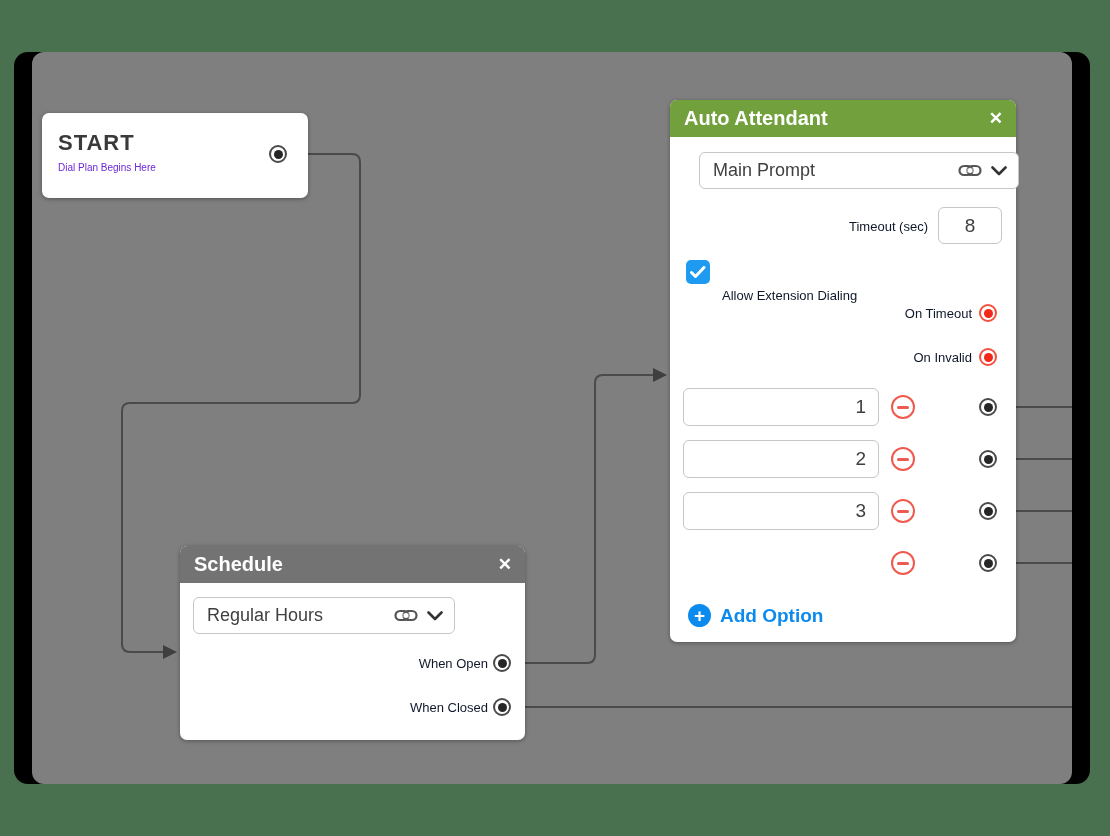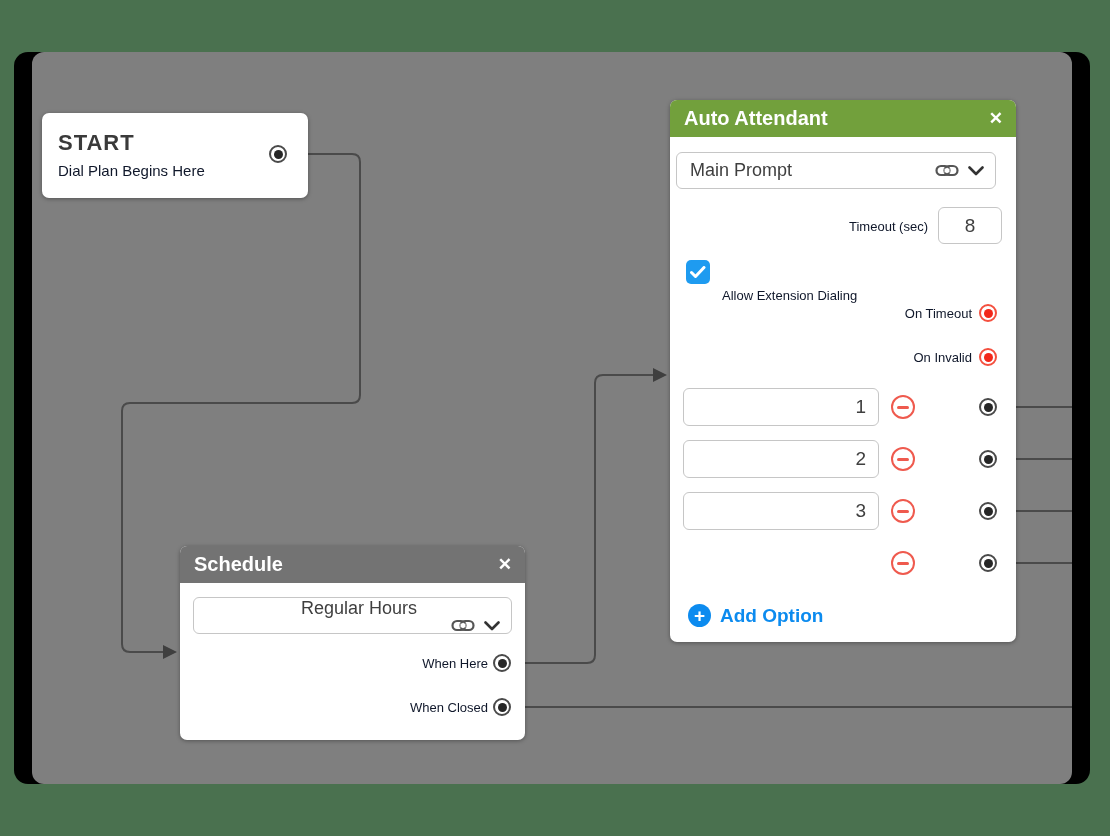--- a/index.html
+++ b/index.html
@@ -16,21 +16,21 @@
   svg.wires path { fill:none; stroke:#4A4A4A; stroke-width:2; }
   svg.wires polygon { fill:#3F3F3F; }
 
   .node { position:absolute; background:#fff; border-radius:7px; z-index:2;
           box-shadow:0 1px 4px rgba(0,0,0,.35); }
 
   
   .start-node { left:42px; top:113px; width:266px; height:85px; }
   .start-title { position:absolute; left:16px; top:17px; font-size:22px; font-weight:bold;
                  color:#3A3A3A; letter-spacing:1px; }
-  .start-sub   { position:absolute; left:16px; top:49px; font-size:15px; color:#0f172a; }
+  .start-sub   { position:absolute; left:16px; top:49px; font-size:10px; color:#6d28d9; }
 
   
   .node-header { position:absolute; left:0; top:0; width:100%; height:37px;
                  border-radius:7px 7px 0 0; display:flex; align-items:center; }
   .node-header .hdr-title { margin-left:14px; color:#fff; font-size:20px; font-weight:bold; }
   .node-header .hdr-close { margin-left:auto; margin-right:13px; color:#fff;
                  font-size:17px; font-weight:bold; cursor:pointer; line-height:1; }
   .hdr-green  { background:#72A03C; }
   .hdr-purple { background:#737373; }
 
@@ -100,50 +100,50 @@
   <span class="port port-dark" style="left:236px; top:41px;">
       <span class="dot"></span>
     </span>
 </div>
 
 <div class="node" style="left:180px; top:546px; width:345px; height:194px;">
   <div class="node-header hdr-purple">
     <span class="hdr-title">Schedule</span>
     <span class="hdr-close">✕</span>
   </div>
-  <div class="dropdown" style="left:13px; top:51px; width:319px;flex-direction:column;">
+  <div class="dropdown" style="left:13px; top:51px; width:262px;">
     <span class="dd-value">Regular Hours</span>
     <span class="dd-icons">
       <svg class="icon-svg" width="24" height="13" viewBox="0 0 24 13">
         <rect x="1.5" y="2" width="13" height="9" rx="4.5" fill="none" stroke="#555" stroke-width="2.2"></rect>
         <rect x="9.5" y="2" width="13" height="9" rx="4.5" fill="none" stroke="#555" stroke-width="2.2"></rect>
         <rect x="9.5" y="4.5" width="5" height="4" fill="#fff"></rect>
       </svg>
       <svg class="icon-svg" width="16" height="10" viewBox="0 0 16 10">
         <polyline points="1.5,1.5 8,8 14.5,1.5" fill="none" stroke="#333" stroke-width="2.6" stroke-linecap="round" stroke-linejoin="round"></polyline>
       </svg>
     </span>
   </div>
-  <div class="rlabel" style="right:37px; top:117px;">When Here</div>
+  <div class="rlabel" style="right:37px; top:117px;">When Open</div>
   <span class="port port-dark" style="left:322px; top:117px;">
       <span class="dot"></span>
     </span>
   <div class="rlabel" style="right:37px; top:161px;">When Closed</div>
   <span class="port port-dark" style="left:322px; top:161px;">
       <span class="dot"></span>
     </span>
 </div>
 
 <div class="node" style="left:670px; top:100px; width:346px; height:542px;">
   <div class="node-header hdr-green">
     <span class="hdr-title">Auto Attendant</span>
     <span class="hdr-close">✕</span>
   </div>
 
-  <div class="dropdown" style="left:6px; top:52px; width:320px;">
+  <div class="dropdown" style="left:29px; top:52px; width:320px;">
     <span class="dd-value">Main Prompt</span>
     <span class="dd-icons">
       <svg class="icon-svg" width="24" height="13" viewBox="0 0 24 13">
         <rect x="1.5" y="2" width="13" height="9" rx="4.5" fill="none" stroke="#555" stroke-width="2.2"></rect>
         <rect x="9.5" y="2" width="13" height="9" rx="4.5" fill="none" stroke="#555" stroke-width="2.2"></rect>
         <rect x="9.5" y="4.5" width="5" height="4" fill="#fff"></rect>
       </svg>
       <svg class="icon-svg" width="16" height="10" viewBox="0 0 16 10">
         <polyline points="1.5,1.5 8,8 14.5,1.5" fill="none" stroke="#333" stroke-width="2.6" stroke-linecap="round" stroke-linejoin="round"></polyline>
       </svg>

